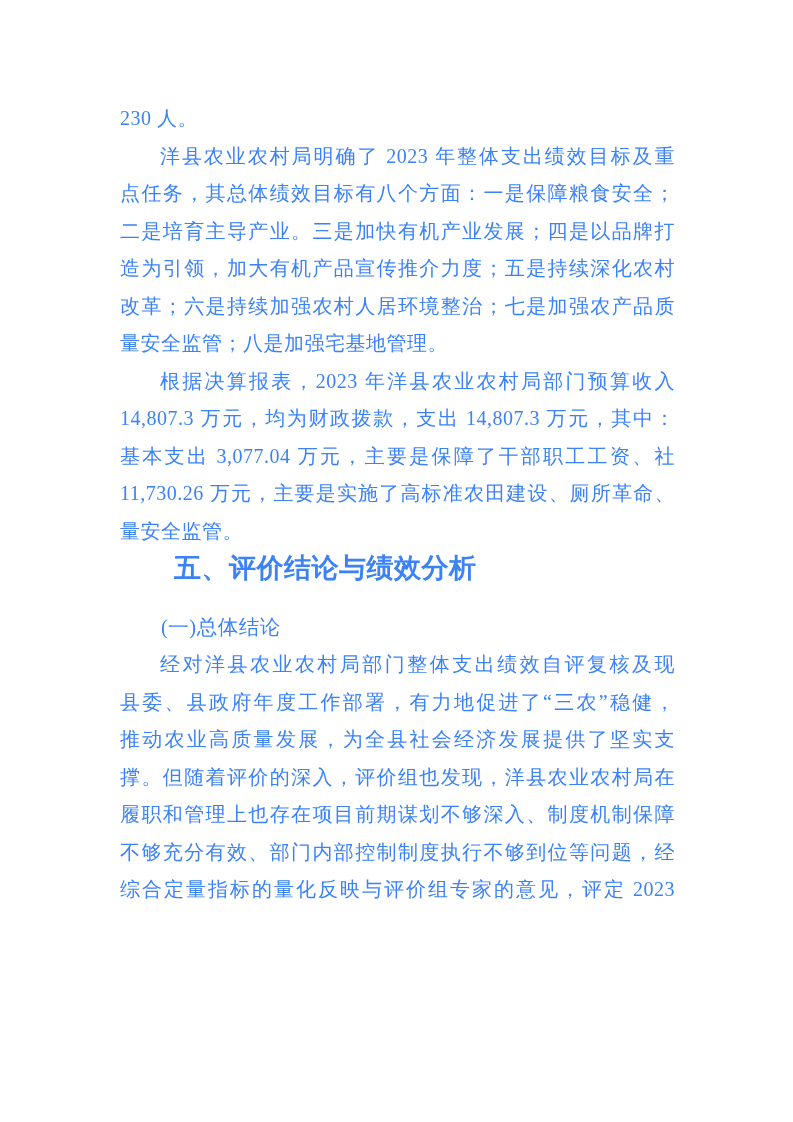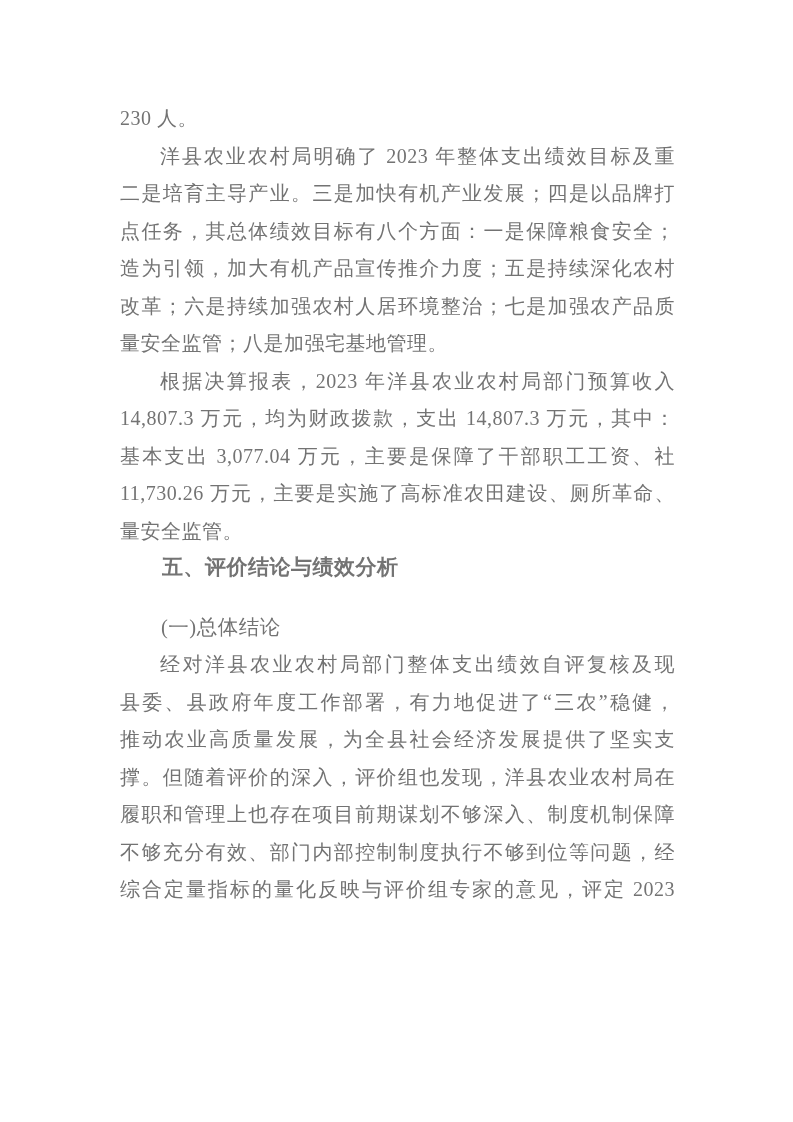--- a/index.html
+++ b/index.html
@@ -5,21 +5,21 @@
   html, body {
     margin: 0;
     padding: 0;
     background: #ffffff;
   }
   .page {
     position: relative;
     width: 793px;
     height: 1122px;
     background: #ffffff;
-    color: #737373;
+    color: #3b82f6;
     overflow: hidden;
     font-family: "Liberation Serif", "DejaVu Serif", serif;
   }
   .text-block {
     position: absolute;
     left: 120px;
     top: 100px;
     width: 555px;
   }
   .line {
@@ -33,38 +33,38 @@
     letter-spacing: 0.5px;
   }
   .line.end {
     text-align-last: left;
     -moz-text-align-last: left;
   }
   .line.indent {
     text-indent: 2em;
   }
   .line.heading {
-    font-family: Liberation Mono, monospace;
+    font-family: Liberation Sans, sans-serif;
     font-weight: bold;
-    font-size: 21px;
+    font-size: 27px;
   }
   .line.subheading {
     font-size: 20.5px;
     margin-top: 21px;
   }
 </style>
 </head>
 <body>
 
 <div class="page">
   <div class="text-block">
     <div class="line end">230 人。</div>
     <div class="line indent">洋县农业农村局明确了 2023 年整体支出绩效目标及重</div>
+    <div class="line">点任务，其总体绩效目标有八个方面：一是保障粮食安全；</div>
     <div class="line">二是培育主导产业。三是加快有机产业发展；四是以品牌打</div>
-    <div class="line">点任务，其总体绩效目标有八个方面：一是保障粮食安全；</div>
     <div class="line">造为引领，加大有机产品宣传推介力度；五是持续深化农村</div>
     <div class="line">改革；六是持续加强农村人居环境整治；七是加强农产品质</div>
     <div class="line end">量安全监管；八是加强宅基地管理。</div>
     <div class="line indent">根据决算报表，2023 年洋县农业农村局部门预算收入</div>
     <div class="line">14,807.3 万元，均为财政拨款，支出 14,807.3 万元，其中：</div>
     <div class="line">基本支出 3,077.04 万元，主要是保障了干部职工工资、社</div>
     <div class="line">11,730.26 万元，主要是实施了高标准农田建设、厕所革命、</div>
     <div class="line end">量安全监管。</div>
     <div class="line indent heading end">五、评价结论与绩效分析</div>
     <div class="line indent subheading end">(一)总体结论</div>

